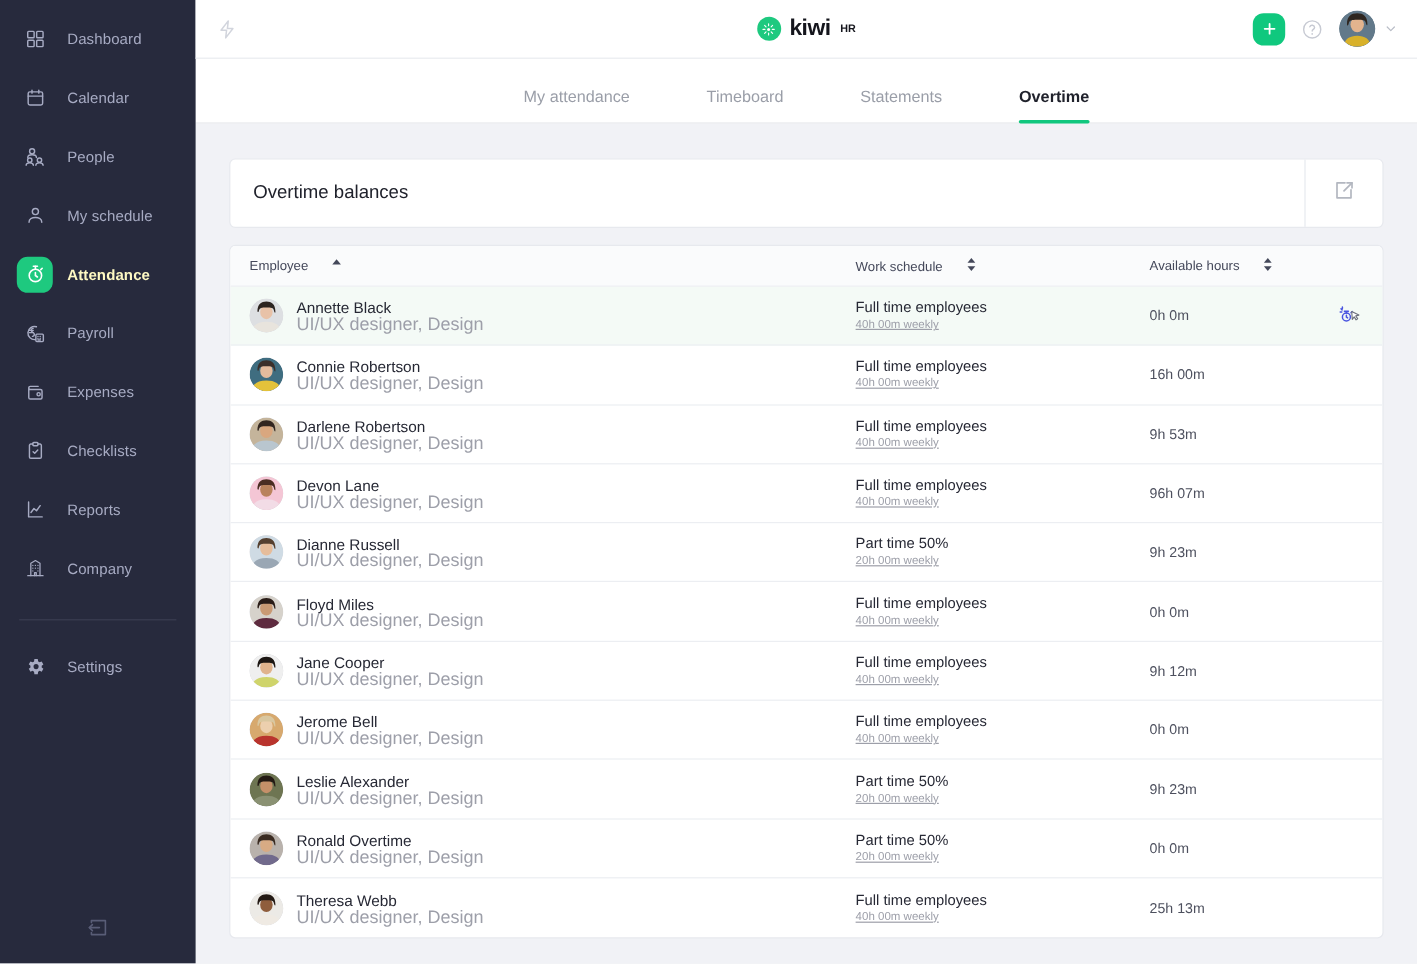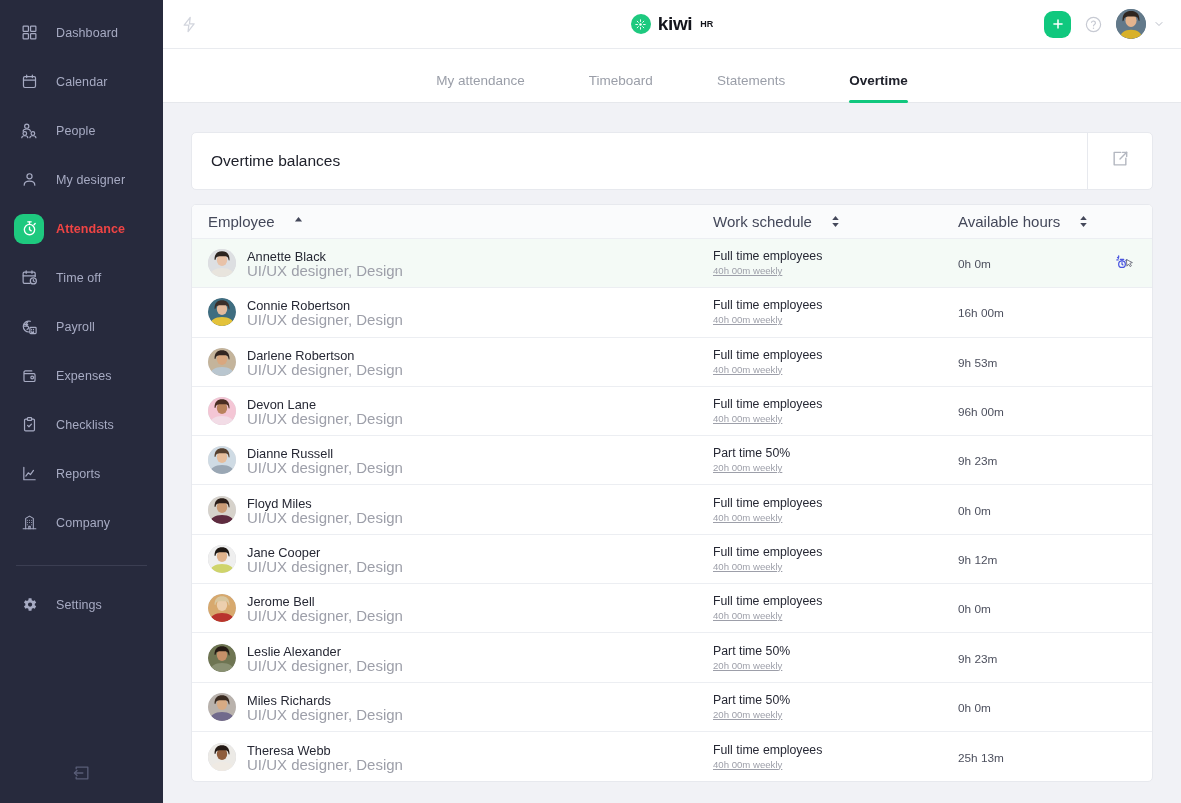--- a/index.html
+++ b/index.html
@@ -39,21 +39,21 @@
     font-size: 12.5px;
     color: #a7abc3;
     letter-spacing: .1px;
     white-space: nowrap;
   }
   .nav-item.active .nav-icon {
     background: #1ec97f;
     border-radius: 9px;
     color: #ffffff;
   }
-  .nav-item.active .nav-label { color: #ef4444; font-weight: bold; }
+  .nav-item.active .nav-label { color: #fef9c3; font-weight: bold; }
 
   .nav-divider {
     height: 1px; background: #3b3e52;
     margin: 18px 16px 14px 16px;
   }
   .sidebar-spacer { flex: 1 1 auto; }
   .collapse-btn {
     height: 60px;
     display: flex; align-items: center; justify-content: center;
     color: #595d77;
@@ -169,21 +169,21 @@
     overflow: hidden;
   }
   .thead {
     display: flex; align-items: center;
     height: 34px;
     background: #fafbfc;
     border-bottom: 1px solid #eceef2;
     padding: 0 16px;
   }
   .th {
-    font-size: 15px; color: #44485a;
+    font-size: 11px; color: #44485a;
     display: flex; align-items: center; gap: 19px;
     cursor: pointer; white-space: nowrap;
   }
   .col-emp { width: 505px; flex: 0 0 505px; }
   .col-sched { width: 245px; flex: 0 0 245px; align-items: flex-end; }
   .col-hours { width: 150px; flex: 0 0 150px; }
   .col-act { flex: 1 1 auto; display: flex; justify-content: flex-end; }
 
   .row {
     display: flex; align-items: center;
@@ -257,45 +257,33 @@
           </span>
           <span class="nav-label">People</span>
         </div>
         <div class="nav-item">
           <span class="nav-icon">
             <svg width="17" height="17" viewBox="0 0 24 24" fill="none" stroke="currentColor" stroke-width="1.7" stroke-linecap="round">
               <circle cx="12" cy="7.5" r="3.6"></circle>
               <path d="M4.5 20c0-3.6 3.4-5.6 7.5-5.6s7.5 2 7.5 5.6"></path>
             </svg>
           </span>
-          <span class="nav-label">My designer</span>
+          <span class="nav-label">My schedule</span>
         </div>
         <div class="nav-item active">
           <span class="nav-icon">
             <svg width="17" height="17" viewBox="0 0 24 24" fill="none" stroke="currentColor" stroke-width="1.9" stroke-linecap="round">
               <circle cx="12" cy="13.5" r="7.3"></circle>
               <path d="M12 10v3.5l2.4 1.8"></path>
               <path d="M9.6 2.6h4.8"></path>
               <path d="M12 2.6v3.6"></path>
               <path d="M18.4 6.6l1.6-1.6"></path>
             </svg>
           </span>
           <span class="nav-label">Attendance</span>
-        </div>
-        <div class="nav-item">
-          <span class="nav-icon">
-            <svg width="17" height="17" viewBox="0 0 24 24" fill="none" stroke="currentColor" stroke-width="1.7" stroke-linecap="round">
-              <path d="M20 10.5V6.2a1.8 1.8 0 00-1.8-1.8H4.8A1.8 1.8 0 003 6.2v12.2c0 1 .8 1.8 1.8 1.8h8"></path>
-              <path d="M3 9.6h17"></path>
-              <path d="M7.3 2.5v3.6M15.5 2.5v3.6"></path>
-              <circle cx="17.4" cy="16.8" r="4.3"></circle>
-              <path d="M17.4 14.9v2l1.3.9"></path>
-            </svg>
-          </span>
-          <span class="nav-label">Time off</span>
         </div>
         <div class="nav-item">
           <span class="nav-icon">
             <svg width="18" height="18" viewBox="0 0 24 24" fill="none" stroke="currentColor" stroke-width="1.6" stroke-linecap="round">
               <path d="M13.8 4.4a7.3 7.3 0 10-1.1 14.2"></path>
               <path d="M5.7 8.4h4.6M5.7 10.9h4.6"></path>
               <path d="M10.1 6.2c-1 0-2 .9-2 2.2 0 2.6 3.4 2.1 3.4 4.4 0 1.3-1 2.3-2.1 2.3"></path>
               <rect x="13.2" y="12.6" width="8.3" height="8.3" rx="1.1"></rect>
               <path d="M15.5 15.2h.01M18 15.2h.01M15.5 17.4h.01M18 17.4h.01M15.5 19.2h2.6"></path>
             </svg>
@@ -591,21 +579,21 @@
                 </span>
                 <span class="emp-text">
                   <div class="emp-name">Devon Lane</div>
                   <div class="emp-role">UI/UX designer, Design</div>
                 </span>
               </div>
               <div class="col-sched">
                 <div class="sched-name">Full time employees</div>
                 <div class="sched-sub">40h 00m weekly</div>
               </div>
-              <div class="col-hours"><span class="hours">96h 00m</span></div>
+              <div class="col-hours"><span class="hours">96h 07m</span></div>
               <div class="col-act"></div>
             </div>
             <div class="row">
               <div class="emp col-emp">
                 <span class="emp-avatar">
                   <svg width="28" height="28" viewBox="0 0 28 28">
                     <defs>
                       <clipPath id="c4">
                         <circle cx="14" cy="14" r="14"></circle>
                       </clipPath>
@@ -757,21 +745,21 @@
                     </defs>
                     <g clip-path="url(#c9)">
                       <rect width="28" height="28" fill="#b9b2ac"></rect>
                       <path d="M2 28c0-6.2 5-8.9 12-8.9S26 21.8 26 28z" fill="#716a8c"></path>
                       <ellipse cx="14" cy="11" rx="5.2" ry="6" fill="#d8ab84"></ellipse>
                       <path d="M6.5 10.5C6.5 4.6 9.8 2.3 14 2.3s7.5 2.3 7.5 8.2c0 1.9-.9 1-1.3-1-.4-2.1-2.2-2.3-6.2-2.3s-5.7.4-6.2 2.6c-.4 2-1.3 1.5-1.3-.3z" fill="#3a2b21"></path>
                     </g>
                   </svg>
                 </span>
                 <span class="emp-text">
-                  <div class="emp-name">Miles Richards</div>
+                  <div class="emp-name">Ronald Overtime</div>
                   <div class="emp-role">UI/UX designer, Design</div>
                 </span>
               </div>
               <div class="col-sched">
                 <div class="sched-name">Part time 50%</div>
                 <div class="sched-sub">20h 00m weekly</div>
               </div>
               <div class="col-hours"><span class="hours">0h 0m</span></div>
               <div class="col-act"></div>
             </div>

